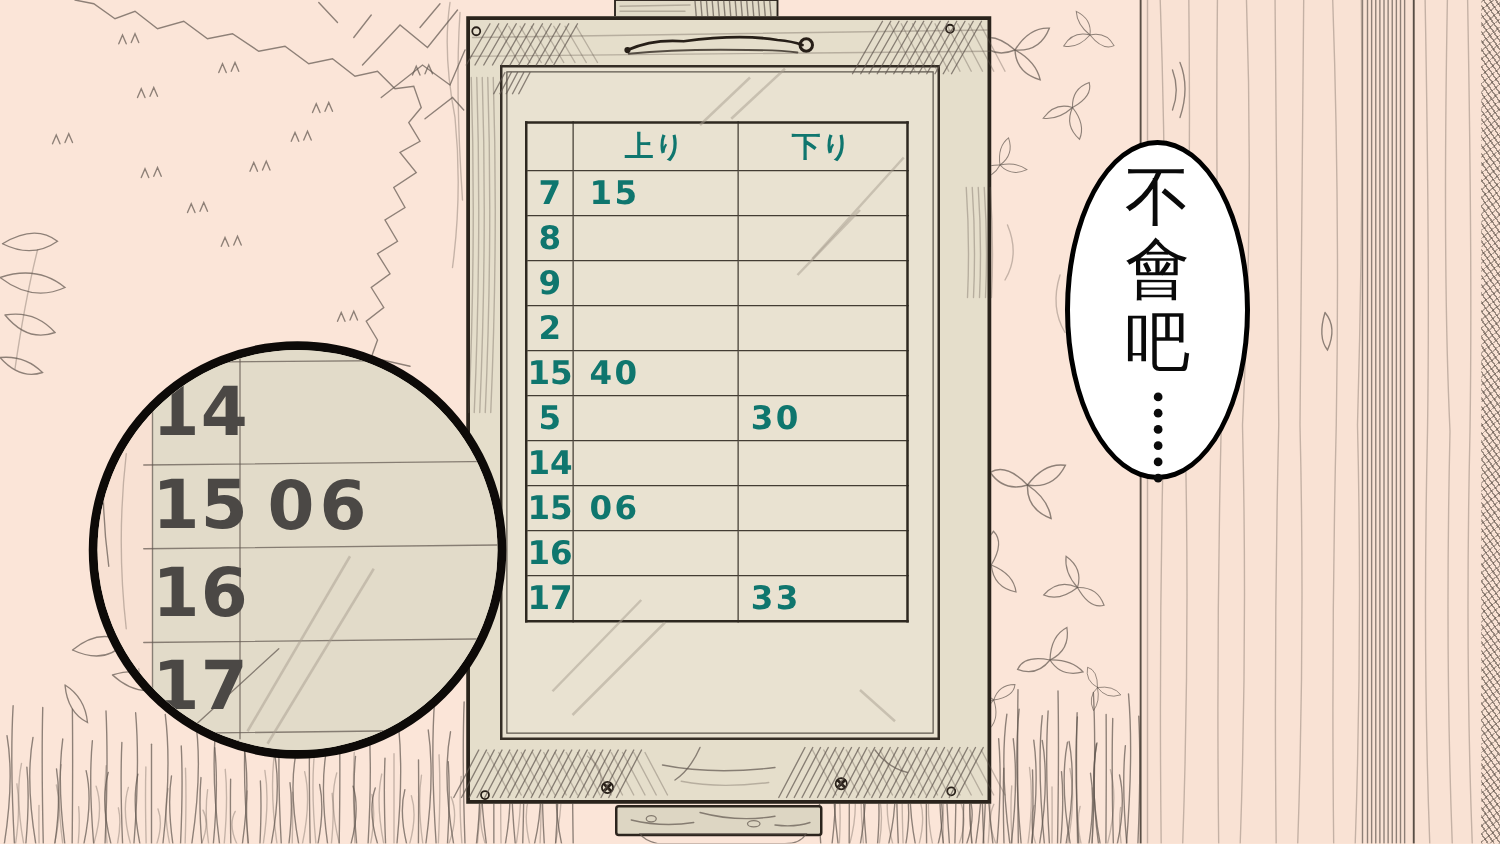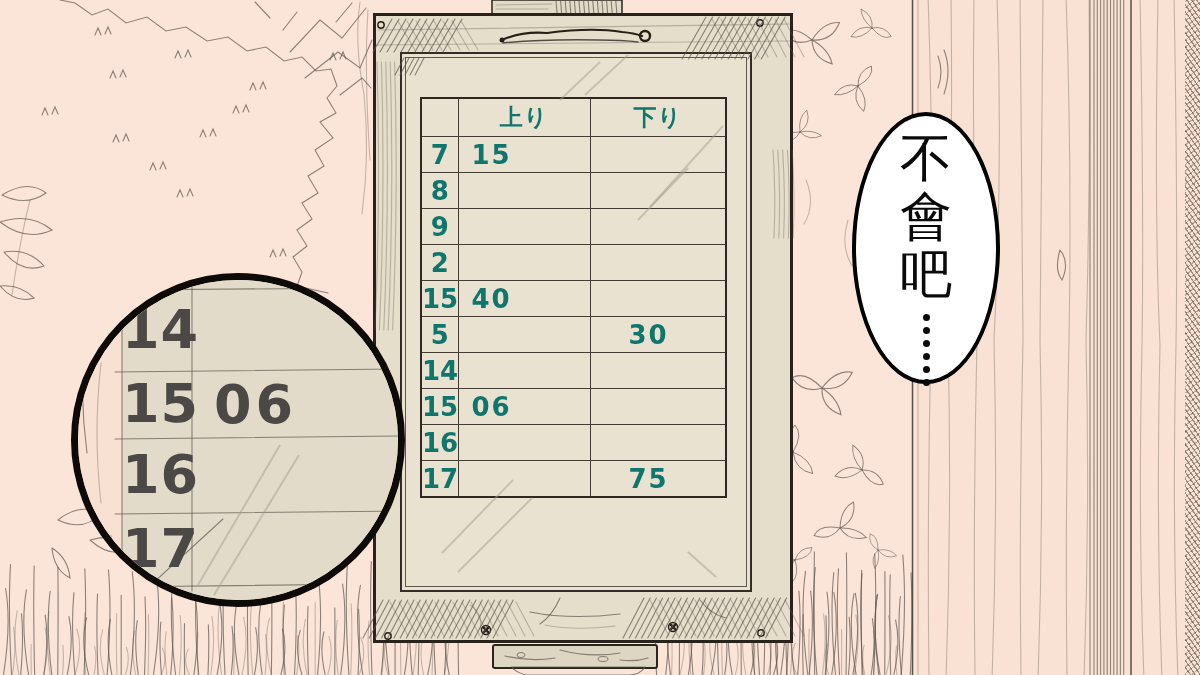--- a/index.html
+++ b/index.html
@@ -24,21 +24,21 @@
          background:#e9e2d1;border:2.5px solid #342d25;}
   .panel-inner{position:absolute;inset:3px;border:1.6px solid rgba(47,40,32,.75);}
 
   .timetable{border-collapse:collapse;table-layout:fixed;position:absolute;left:18px;top:43px;
              width:305px;color:#0f766e;font-weight:bold;}
   .timetable td,.timetable th{border:1.6px solid #433c33;padding:0;overflow:hidden;}
   .timetable thead th{height:37px;font-size:23px;text-align:center;letter-spacing:1px;}
   .timetable td{height:35px;font-size:26px;}
   .timetable td.hour{text-align:center;}
   .timetable td.val{text-align:left;padding-left:13px;letter-spacing:2px;}
-  .timetable td.val.down{padding-left:38px;}
+  .timetable td.val.down{padding-left:10px;}
   .timetable{border:2.6px solid #2e2820;}
 
   
   .magnifier{position:absolute;left:71px;top:273px;width:334px;height:334px;box-sizing:border-box;
              border:7px solid #0d0a08;border-radius:50%;overflow:hidden;background:#e2dbc9;}
   .mag-content{position:absolute;left:-7px;top:-7px;width:334px;height:334px;}
   .mag-hour{position:absolute;left:51px;width:70px;text-align:center;font-size:54px;font-weight:bold;
             color:#4b4845;letter-spacing:1px;line-height:60px;}
   .mag-val{position:absolute;left:143px;width:140px;text-align:left;font-size:54px;font-weight:bold;
            color:#4b4845;letter-spacing:4px;line-height:60px;}
@@ -431,21 +431,21 @@
               <td class="val down"></td>
             </tr>
             <tr>
               <td class="hour">16</td>
               <td class="val up"></td>
               <td class="val down"></td>
             </tr>
             <tr>
               <td class="hour">17</td>
               <td class="val up"></td>
-              <td class="val down">75</td>
+              <td class="val down">33</td>
             </tr>
           </tbody>
       </table>
     </div>
   </div>
 
   <svg id="overlay" width="1200" height="675" viewBox="0 0 1200 675">
       <path d="M502,40 q20,-9 45,-7 q45,-6 75,-1 q12,1 20,4" class="ink" stroke-width="3"></path>
       <path d="M503,43 q40,-4 95,-3 q25,0 40,2" class="s2"></path>
       <circle cx="645" cy="36" r="5" fill="none" stroke="#271f18" stroke-width="2.4"></circle>

